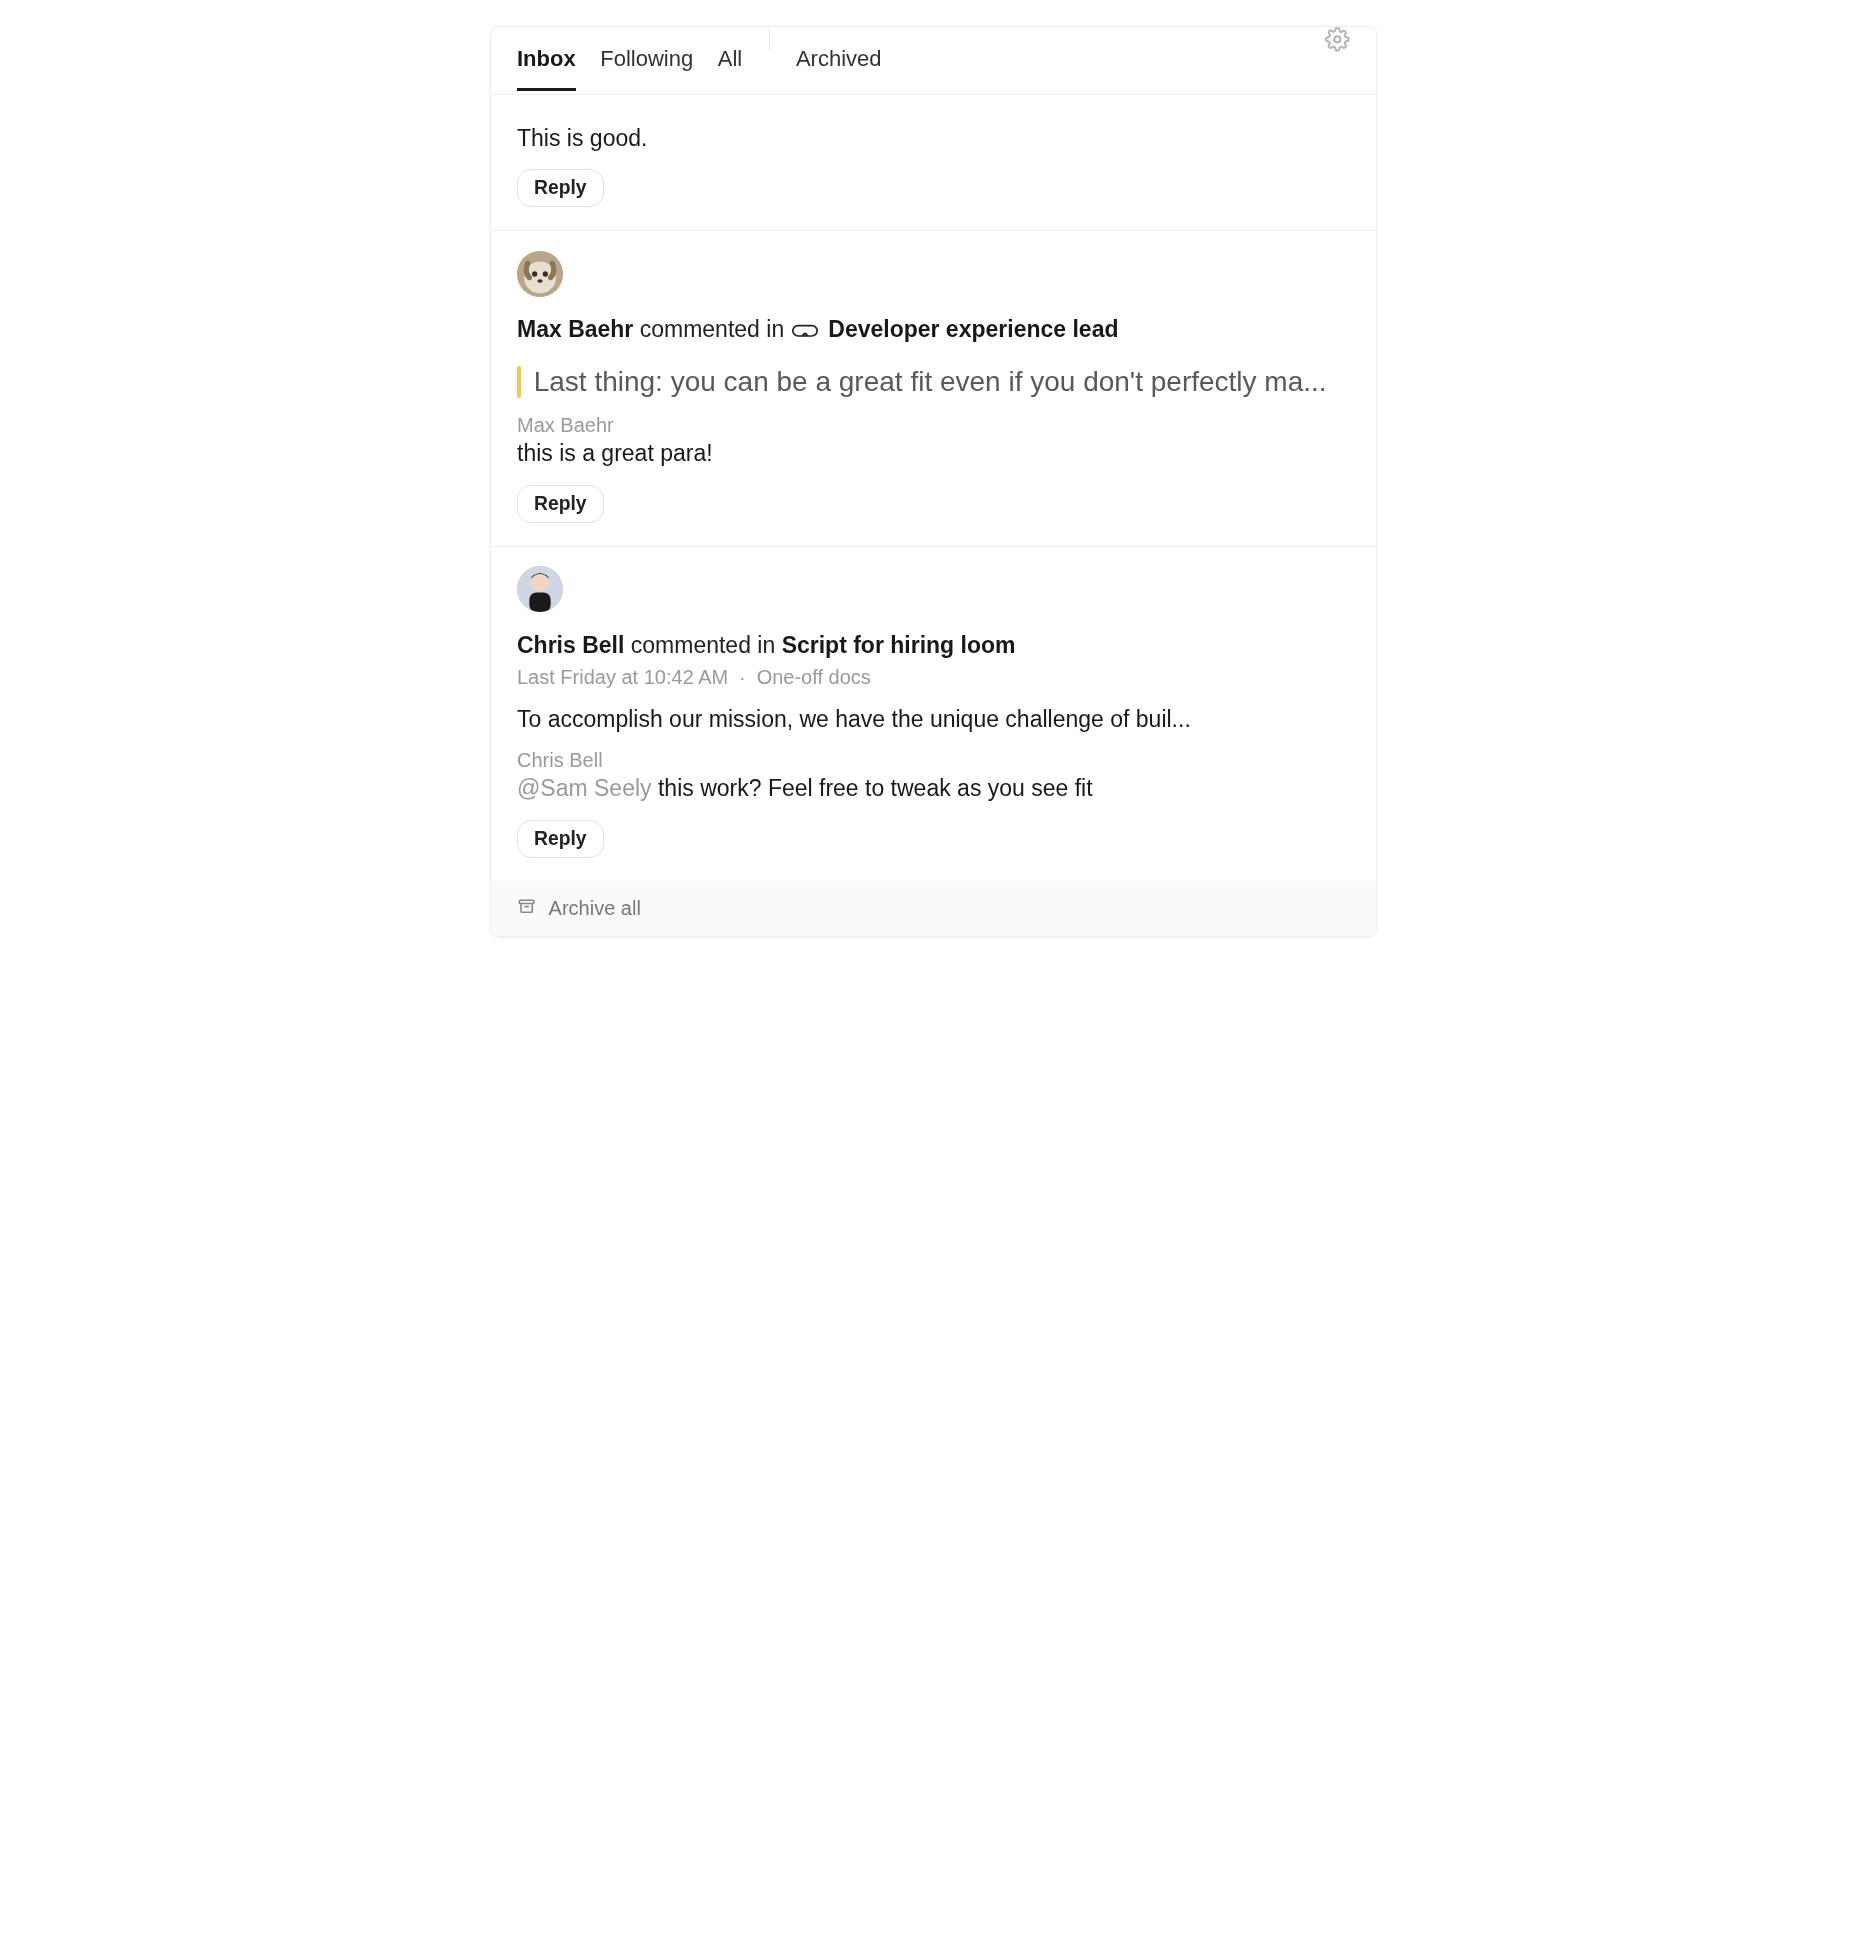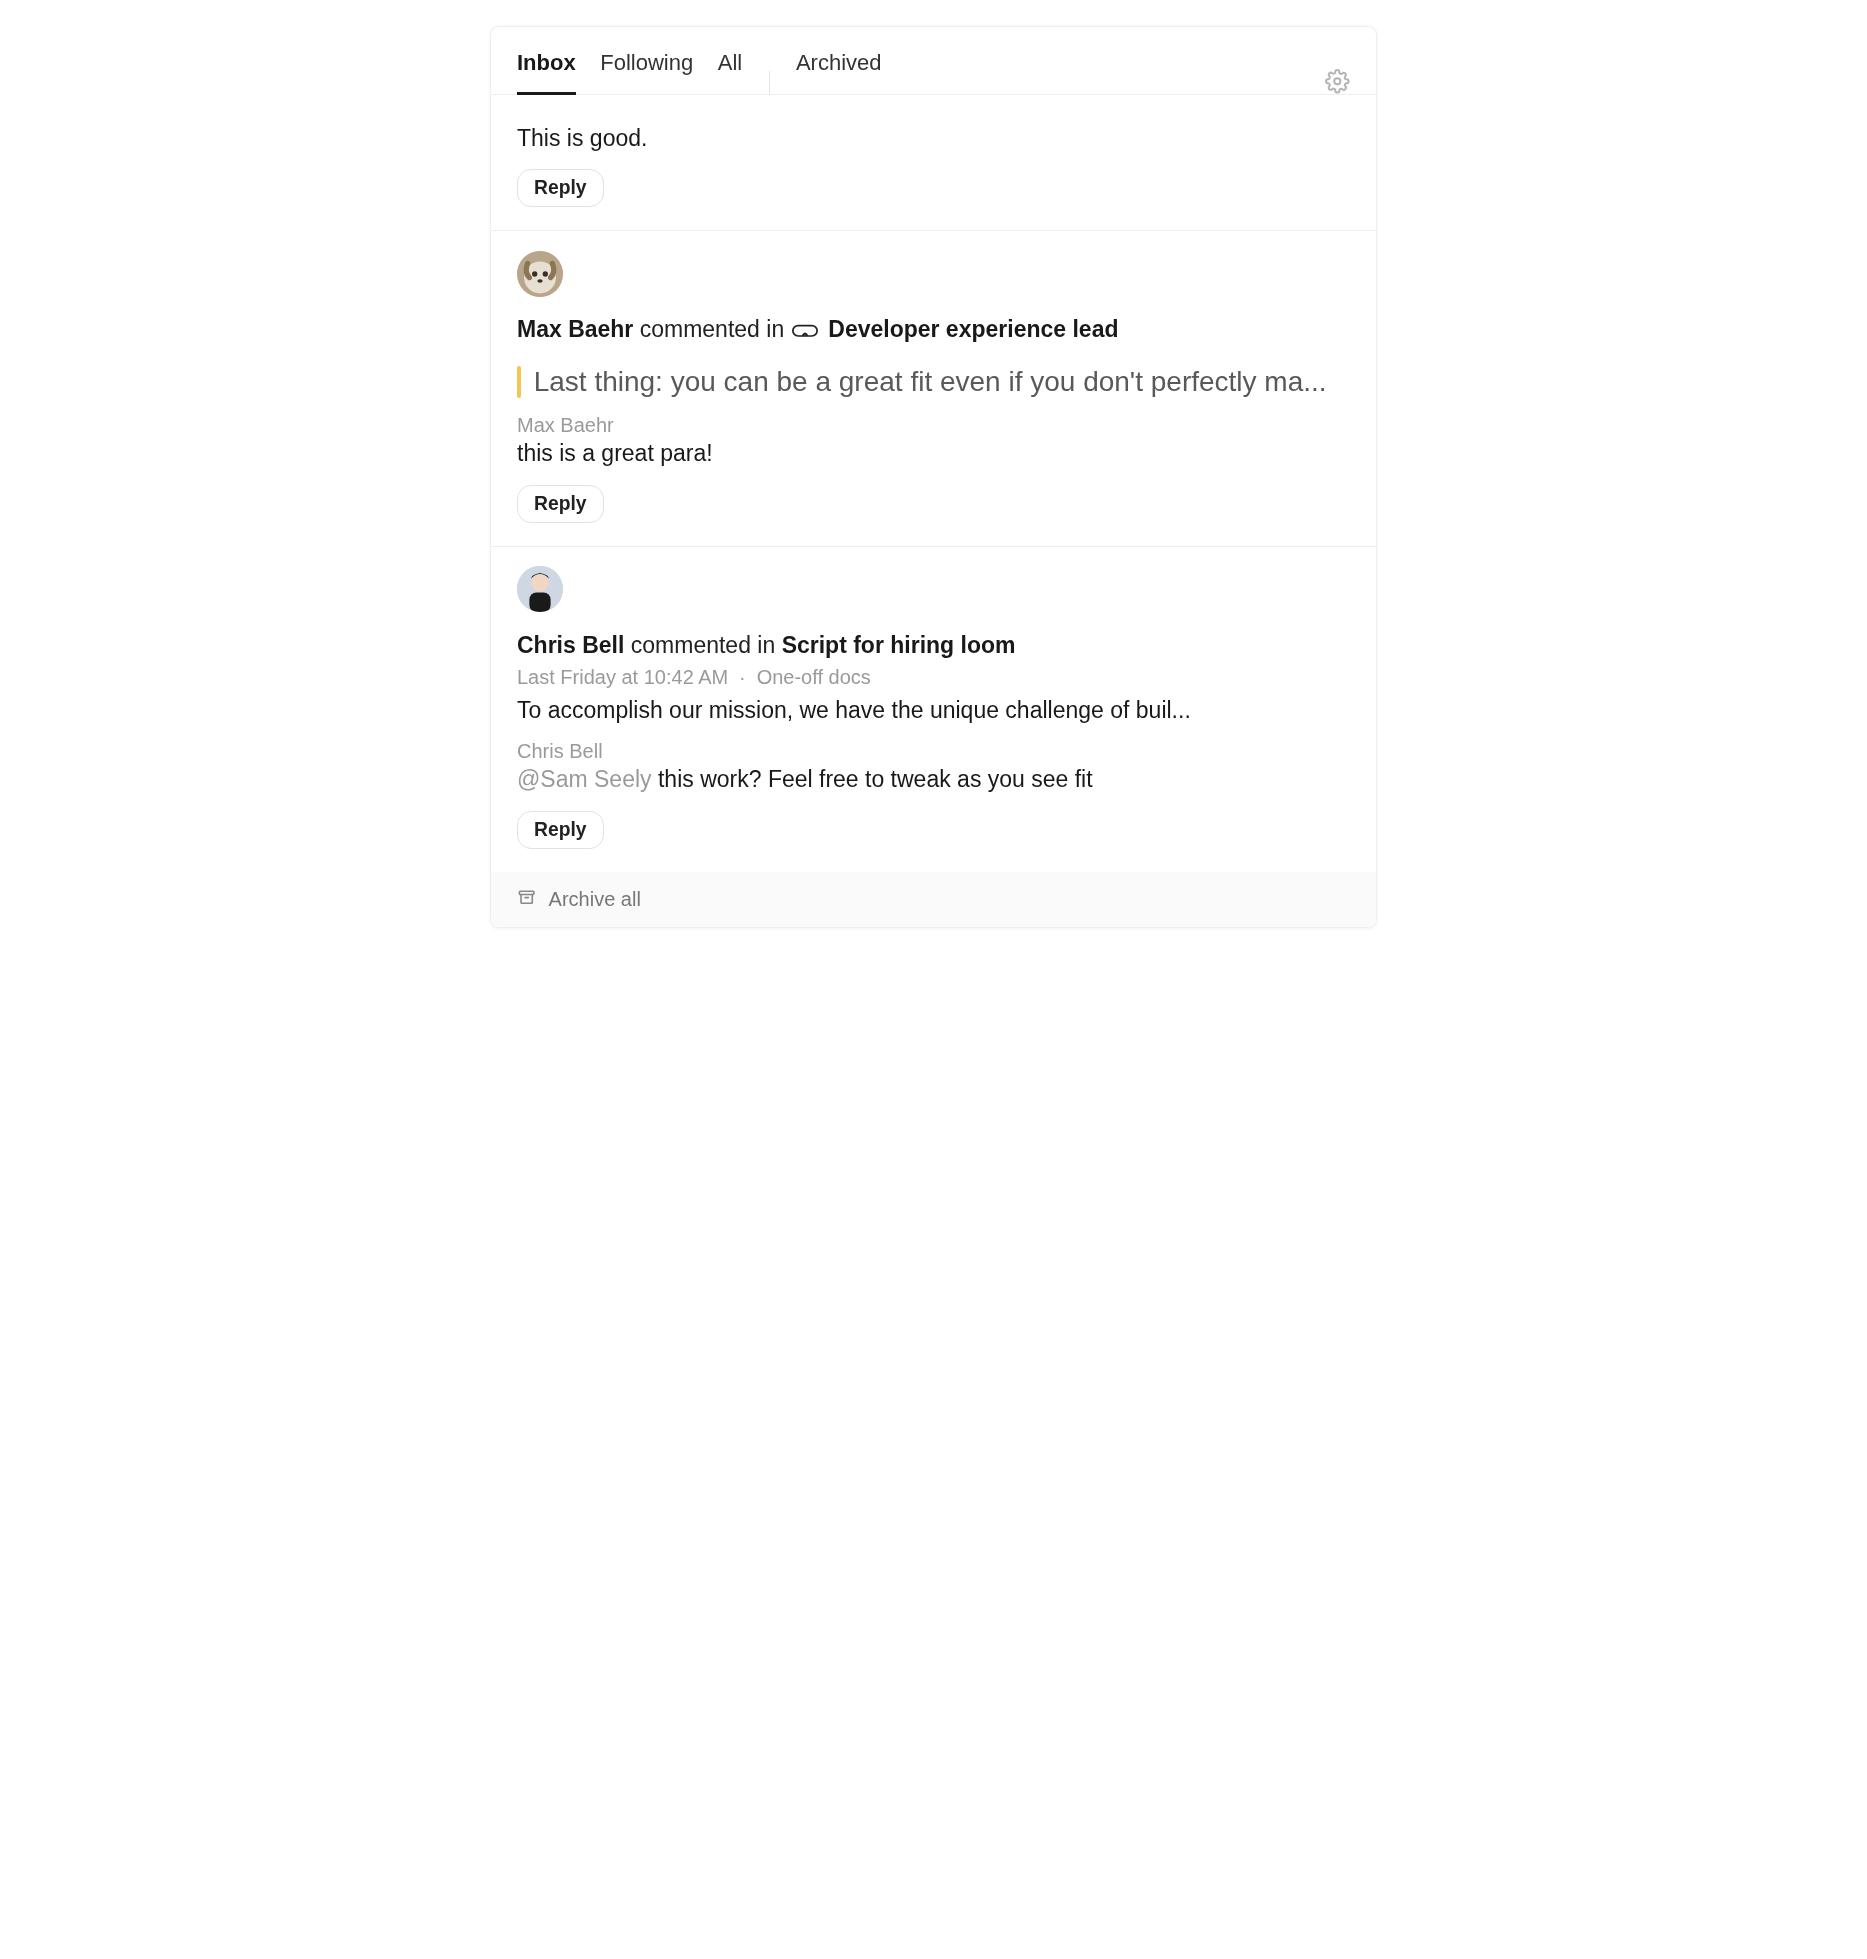--- a/index.html
+++ b/index.html
@@ -13,21 +13,21 @@
   .panel {
     width: 887px;
     margin: 26px auto;
     border: 0.9px solid #eee;
     border-radius: 8.8px;
     box-shadow: 0 0.9px 3.5px rgba(0,0,0,0.06);
     overflow: hidden;
   }
   .tabs {
     display: flex;
-    align-items: flex-end;
+    align-items: flex-start;
     padding: 0 26px;
     border-bottom: 0.9px solid #eee;
     height: 68px;
     gap: 24.6px;
   }
   .tab {
     font-size: 22px;
     font-weight: 500;
     color: #333;
     padding-top: 19.3px;
@@ -107,21 +107,21 @@
     width: 4.4px;
     border-radius: 2.6px;
     background: #f5c453;
     flex: none;
   }
   .quote-text {
     overflow: hidden;
     text-overflow: ellipsis;
   }
   .context-snippet {
-    margin-top: 8px;
+    margin-top: 17px;
     font-size: 23px;
     color: #191919;
     white-space: nowrap;
     overflow: hidden;
     text-overflow: ellipsis;
   }
   .commenter {
     margin-top: 16px;
     font-size: 20px;
     color: #9a9a9a;

